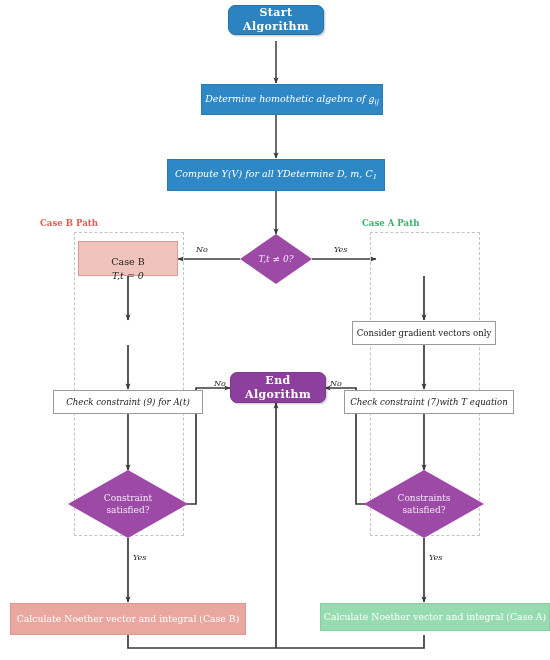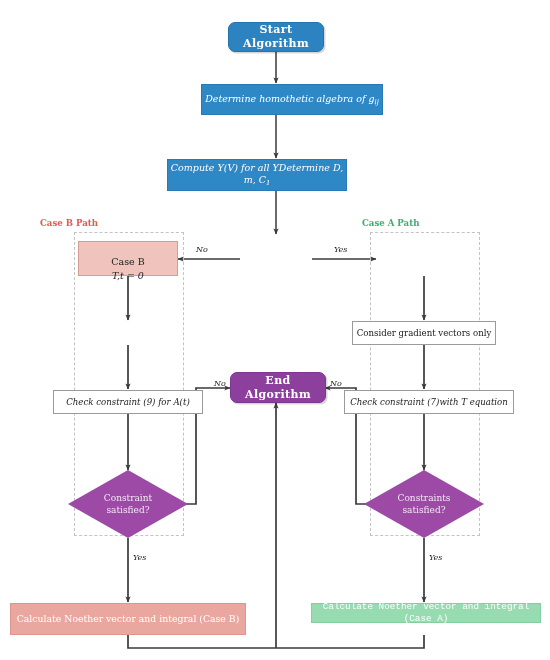--- a/index.html
+++ b/index.html
@@ -183,32 +183,36 @@
 
     <line x1="276" y1="648" x2="276" y2="403" stroke="#3a3a3a" stroke-width="1.7" marker-end="url(#ah)"></line>
   </svg>
 
   <div class="group" style="left:74px;top:232px;width:110px;height:304px;"></div>
   <div class="group-title gt-b" style="left:40px;top:218px;">Case B Path</div>
 
   <div class="group" style="left:370px;top:232px;width:110px;height:304px;"></div>
   <div class="group-title gt-a" style="left:362px;top:218px;">Case A Path</div>
 
-  <div class="node terminal term-blue" style="left:228px;top:22px;width:96px;height:30px;">
+  <div class="node terminal term-blue" style="left:228px;top:5px;width:96px;height:30px;">
     <span>Start Algorithm</span>
   </div>
 
   <div class="node proc-blue" style="left:185px;top:84px;width:182px;height:31px;margin-left:16px;">
     <span><span class="mathit">Determine homothetic algebra of g</span><span class="sub mathit">ij</span></span>
   </div>
 
-  <div class="node proc-blue" style="left:167px;top:159px;width:180px;height:32px;">
+  <div class="node proc-blue" style="left:167px;top:159px;width:218px;height:32px;">
     <span><span class="mathit">Compute Y(V) for all YDetermine D, m, C</span><span class="sub mathit">1</span></span>
   </div>
 
+  <div class="diamond" style="left:240px;top:234px;width:72px;height:50px;">
+    <div class="dshape"></div>
+    <div class="dlabel mathit">T,t ≠ 0?</div>
+  </div>
 
   <div class="node case-pink" style="left:78px;top:241px;width:100px;height:35px;">
     <span class="case-title">Case B</span>
     <span class="case-sub">T,t  =  0</span>
   </div>
 
 
 
   <div class="node proc-white" style="left:352px;top:321px;width:144px;height:24px;">
     <span>Consider gradient vectors only</span>
@@ -239,21 +243,21 @@
     <div class="dlabel">
       <span>Constraints</span><br>
       <span>satisfied?</span>
     </div>
   </div>
 
   <div class="node result-pink" style="left:10px;top:603px;width:236px;height:32px;">
     <span>Calculate Noether vector and integral (Case B)</span>
   </div>
 
-  <div class="node result-green" style="left:311px;top:603px;width:230px;height:20px;font-family:Liberation Mono, monospace;">
+  <div class="node result-green" style="left:320px;top:603px;width:230px;height:28px;">
     <span>Calculate Noether vector and integral (Case A)</span>
   </div>
 
   <div class="elabel" style="left:196px;top:245px;">No</div>
   <div class="elabel" style="left:334px;top:245px;">Yes</div>
   <div class="elabel" style="left:214px;top:379px;">No</div>
   <div class="elabel" style="left:330px;top:379px;">No</div>
   <div class="elabel" style="left:133px;top:553px;">Yes</div>
   <div class="elabel" style="left:429px;top:553px;">Yes</div>
 

